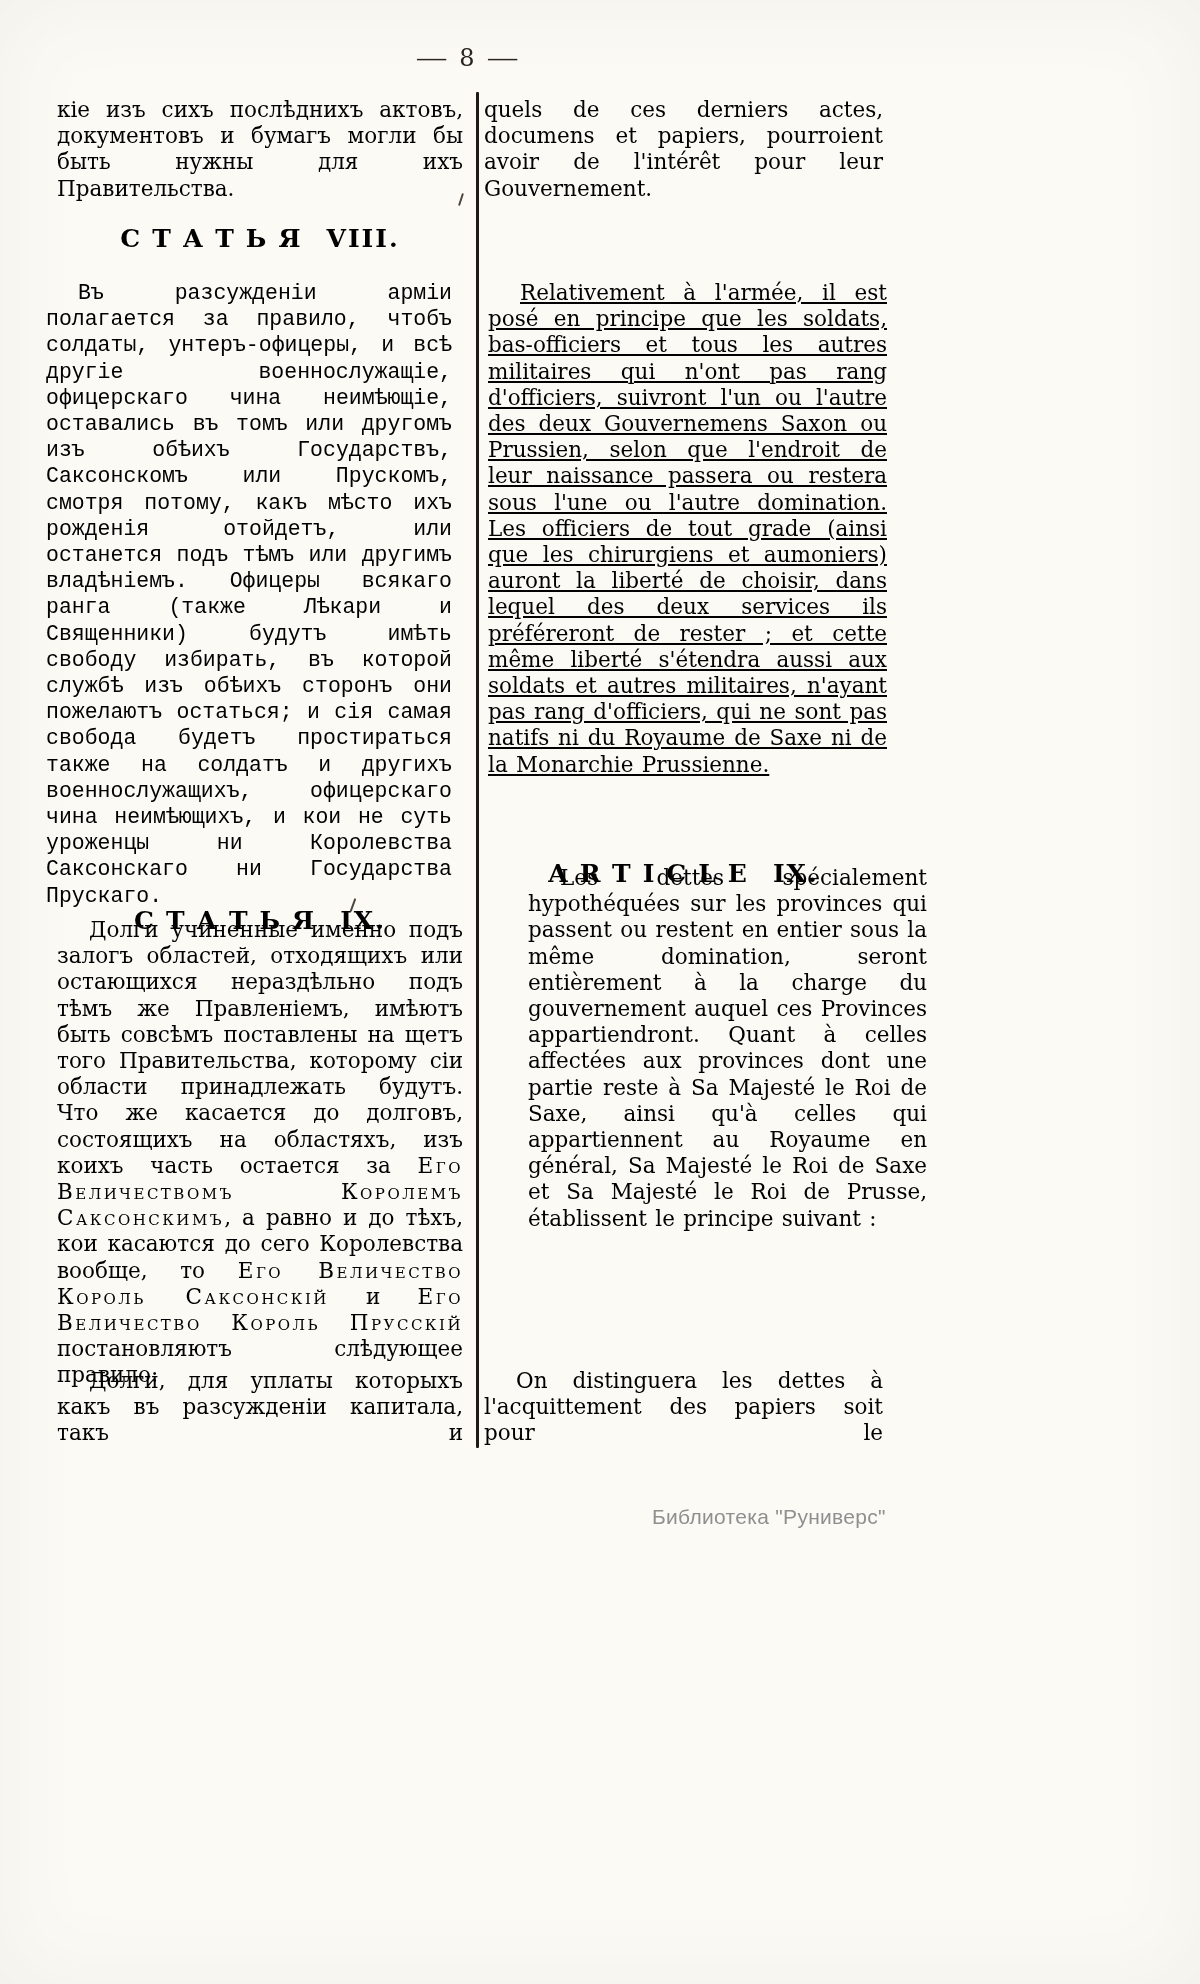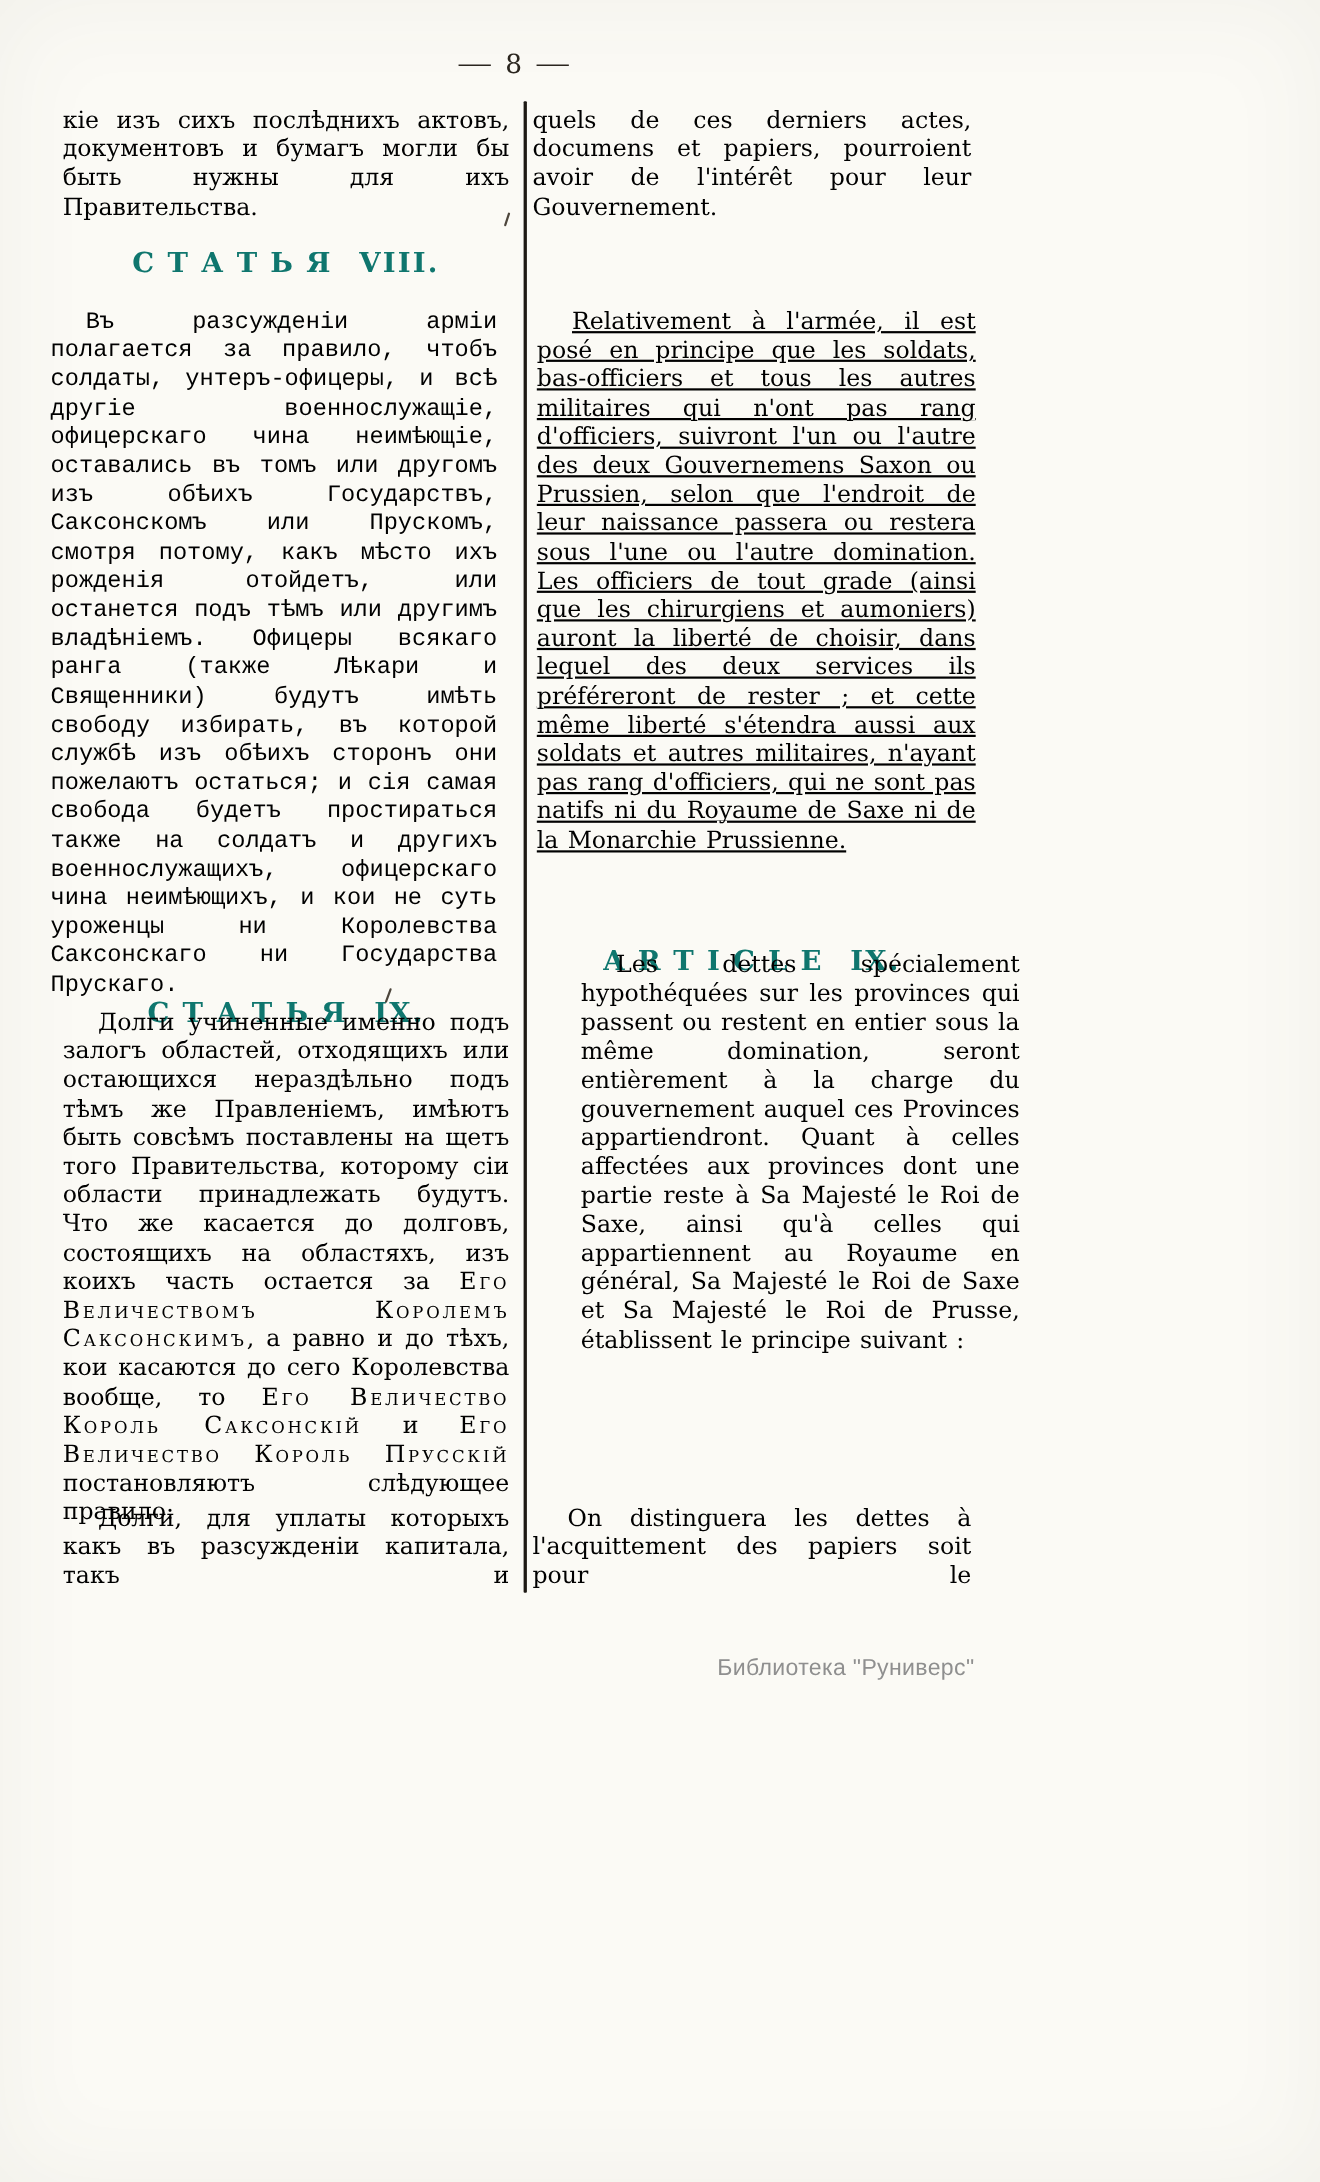--- a/index.html
+++ b/index.html
@@ -54,21 +54,21 @@
     word-spacing: 1.5px;
     color: #000000;
   }
   .indent { text-indent: 32px; }
   .continues { text-align-last: justify; }
 
   .heading {
     text-align: center;
     font-size: 25px;
     white-space: nowrap;
-    color: #0f766e;
+    color: #000000;
   }
   .heading .spaced-word { letter-spacing: 12px; }
   .heading .numeral { letter-spacing: 2px; margin-left: 14px; }
 
   .royal-caps {
     font-variant: small-caps;
     letter-spacing: 2.5px;
   }
 
   

